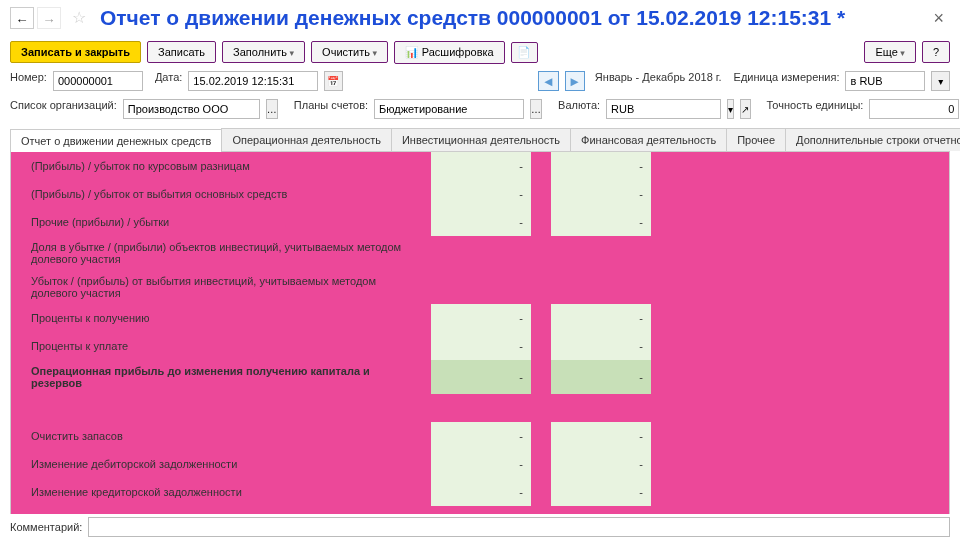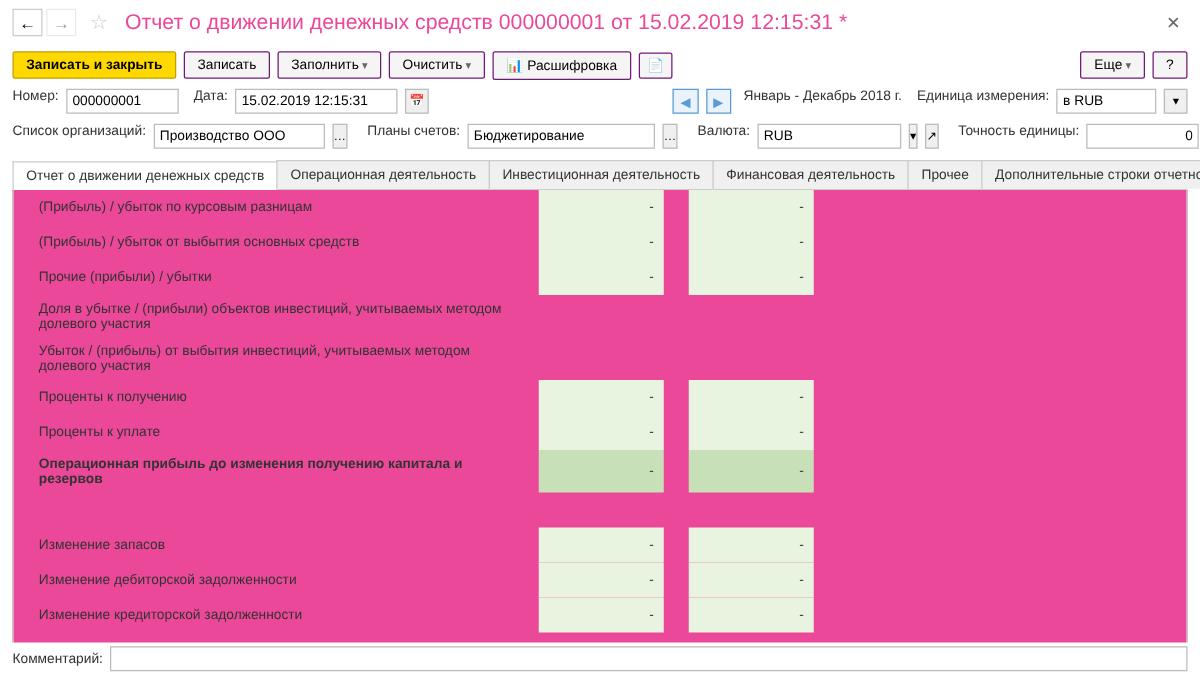--- a/index.html
+++ b/index.html
@@ -1,20 +1,20 @@
 <!DOCTYPE html>
 <html><head>
 <meta charset="utf-8">
 <style>
 * { box-sizing: border-box; margin: 0; padding: 0; font-family: Arial, sans-serif; }
 body { background: #fff; font-size: 11px; color: #333; width: 960px; height: 540px; overflow: hidden; position: relative; }
 .header { display: flex; align-items: center; padding: 6px 10px; height: 36px; }
 .nav-btn { width: 24px; height: 22px; border: 1px solid #ccc; background: #fff; margin-right: 3px; cursor: pointer; display: flex; align-items: center; justify-content: center; }
 .star { width: 20px; height: 20px; margin: 0 8px; color: #ccc; font-size: 16px; }
-.title { font-size: 17px; color: #ec4899; flex: 1; }
+.title { font-size: 21px; color: #1d4ed8; flex: 1; font-weight: bold; }
 .close-x { font-size: 18px; color: #666; cursor: pointer; padding: 0 6px; }
 
 .toolbar { display: flex; align-items: center; padding: 4px 10px; gap: 6px; height: 32px; }
 .btn { border: 1px solid #701a75; background: #f5f5f5; padding: 4px 10px; font-size: 11px; cursor: pointer; border-radius: 2px; }
 .btn-primary { background: #ffd800; border-color: #c0a000; font-weight: bold; }
 .btn-drop::after { content: " ▾"; color: #666; font-size: 9px; }
 .btn-icon { padding: 3px 6px; }
 .spacer { flex: 1; }
 
 .formrow { display: flex; align-items: flex-start; padding: 3px 10px; gap: 6px; height: 28px; }
@@ -157,21 +157,21 @@
       </div>
       <div class="row">
         <div class="cell-label bold">Операционная прибыль до изменения получению капитала и резервов</div>
         <div style="width: 20px;"></div>
         <div class="cell-val green-dark">-</div>
         <div style="width: 20px;"></div>
         <div class="cell-val green-dark">-</div>
       </div>
       <div class="row gap-row"></div>
       <div class="row">
-        <div class="cell-label">Изменение запасов</div>
+        <div class="cell-label">Очистить запасов</div>
         <div style="width: 20px;"></div>
         <div class="cell-val green">-</div>
         <div style="width: 20px;"></div>
         <div class="cell-val green">-</div>
       </div>
       <div class="row">
         <div class="cell-label">Изменение дебиторской задолженности</div>
         <div style="width: 20px;"></div>
         <div class="cell-val green">-</div>
         <div style="width: 20px;"></div>

